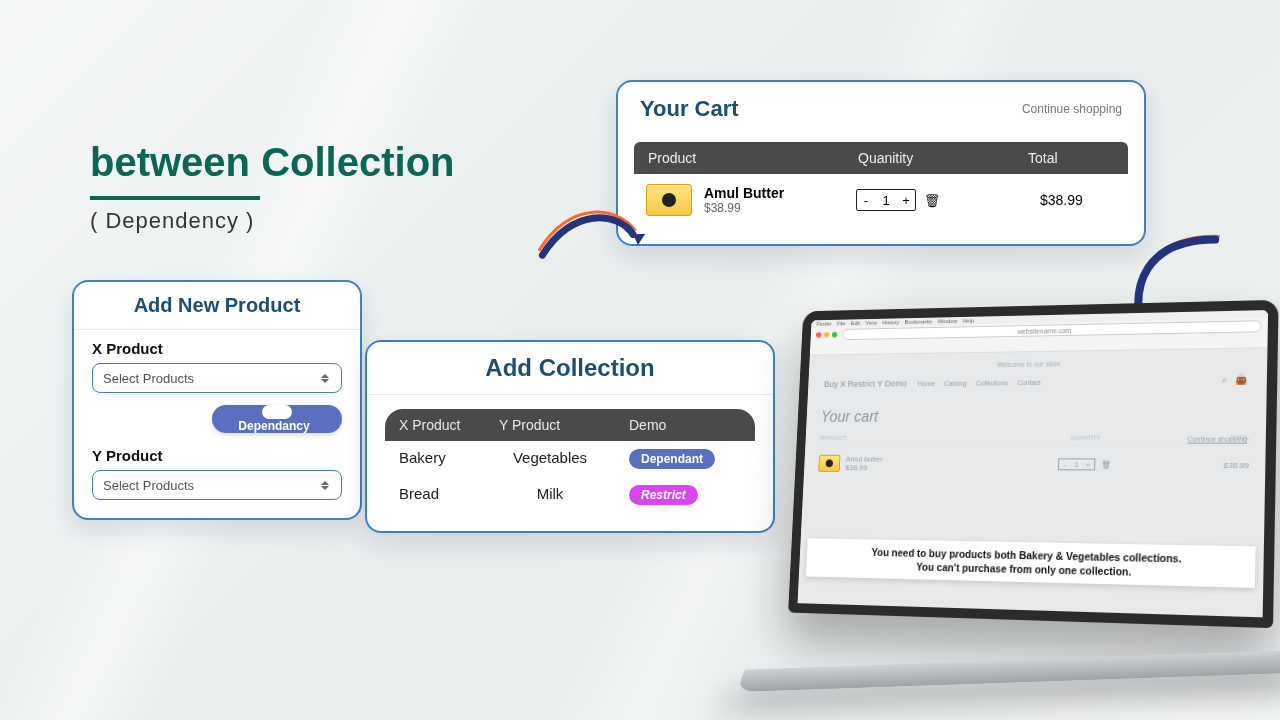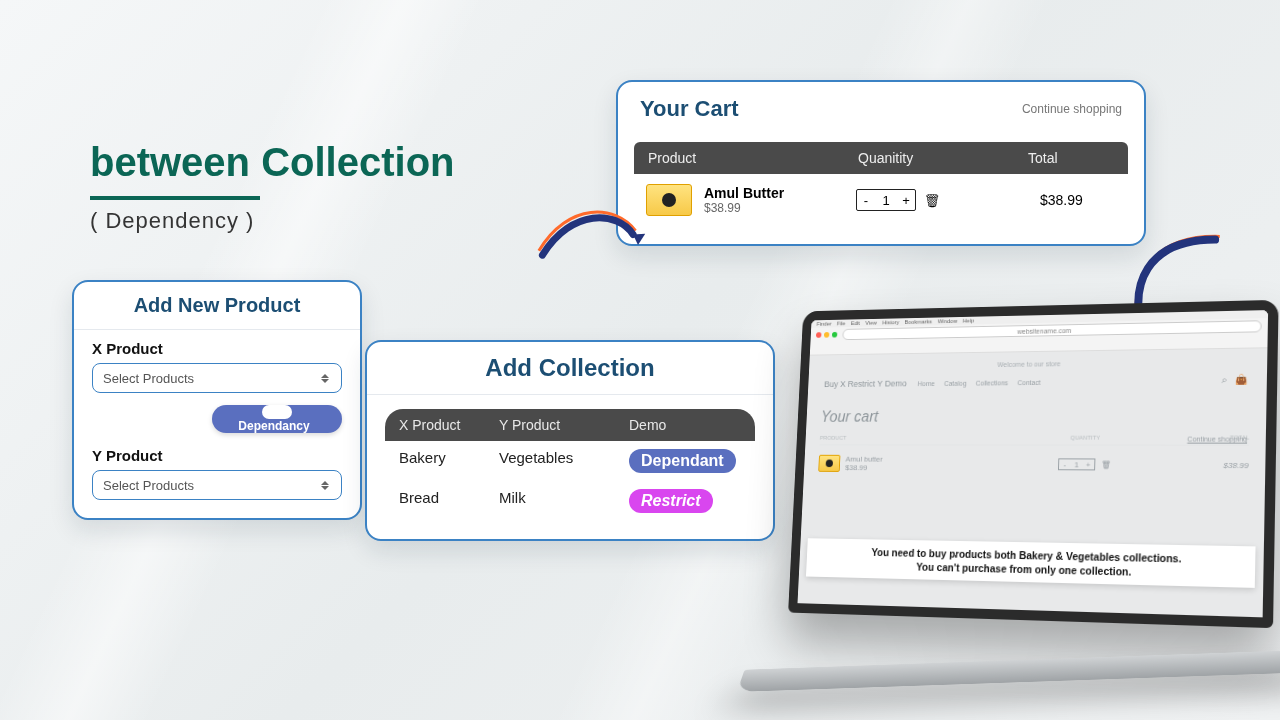--- a/index.html
+++ b/index.html
@@ -73,23 +73,23 @@
   .collection-body { padding: 14px 18px 18px; }
   .c-table { width:100%; border-radius:12px; overflow:hidden; }
   .c-thead {
     display:flex; background:#4a4a4a; color:#e8e8e8; font-size:14px;
     border-radius:18px 18px 0 0;
   }
   .c-th { padding:8px 14px; }
   .c-th.xp { width:100px; } .c-th.yp { width:130px; } .c-th.ty { flex:1; }
   .c-row { display:flex; padding:8px 0; font-size:15px; color:#222; }
   .c-cell { padding:0 14px; }
-  .c-cell.xp { width:100px; } .c-cell.yp { width:130px; } .c-cell.ty { flex:1; }
+  .c-cell.xp { width:100px; } .c-cell.yp { width:130px;text-align:center; } .c-cell.ty { flex:1; }
   .pill {
-    display:inline-block; padding:3px 12px; border-radius:12px; font-size:16px; font-weight:600; color:#fff;
+    display:inline-block; padding:3px 12px; border-radius:12px; font-size:12px; font-weight:600; color:#fff;
   }
   .pill.dep { background:#5a6fbf; }
   .pill.res { background:#d946ef;font-style:italic; }
 
   
   .cart { left:616px; top:80px; width:530px; }
   .cart-head { display:flex; align-items:center; justify-content:space-between; padding:14px 22px; }
   .cart-title { font-weight:800; color:#1c4e73; font-size:22px; }
   .cart-link { font-size:12px; color:#777; cursor:pointer; }
   .cart-table { margin:6px 16px 18px; }

